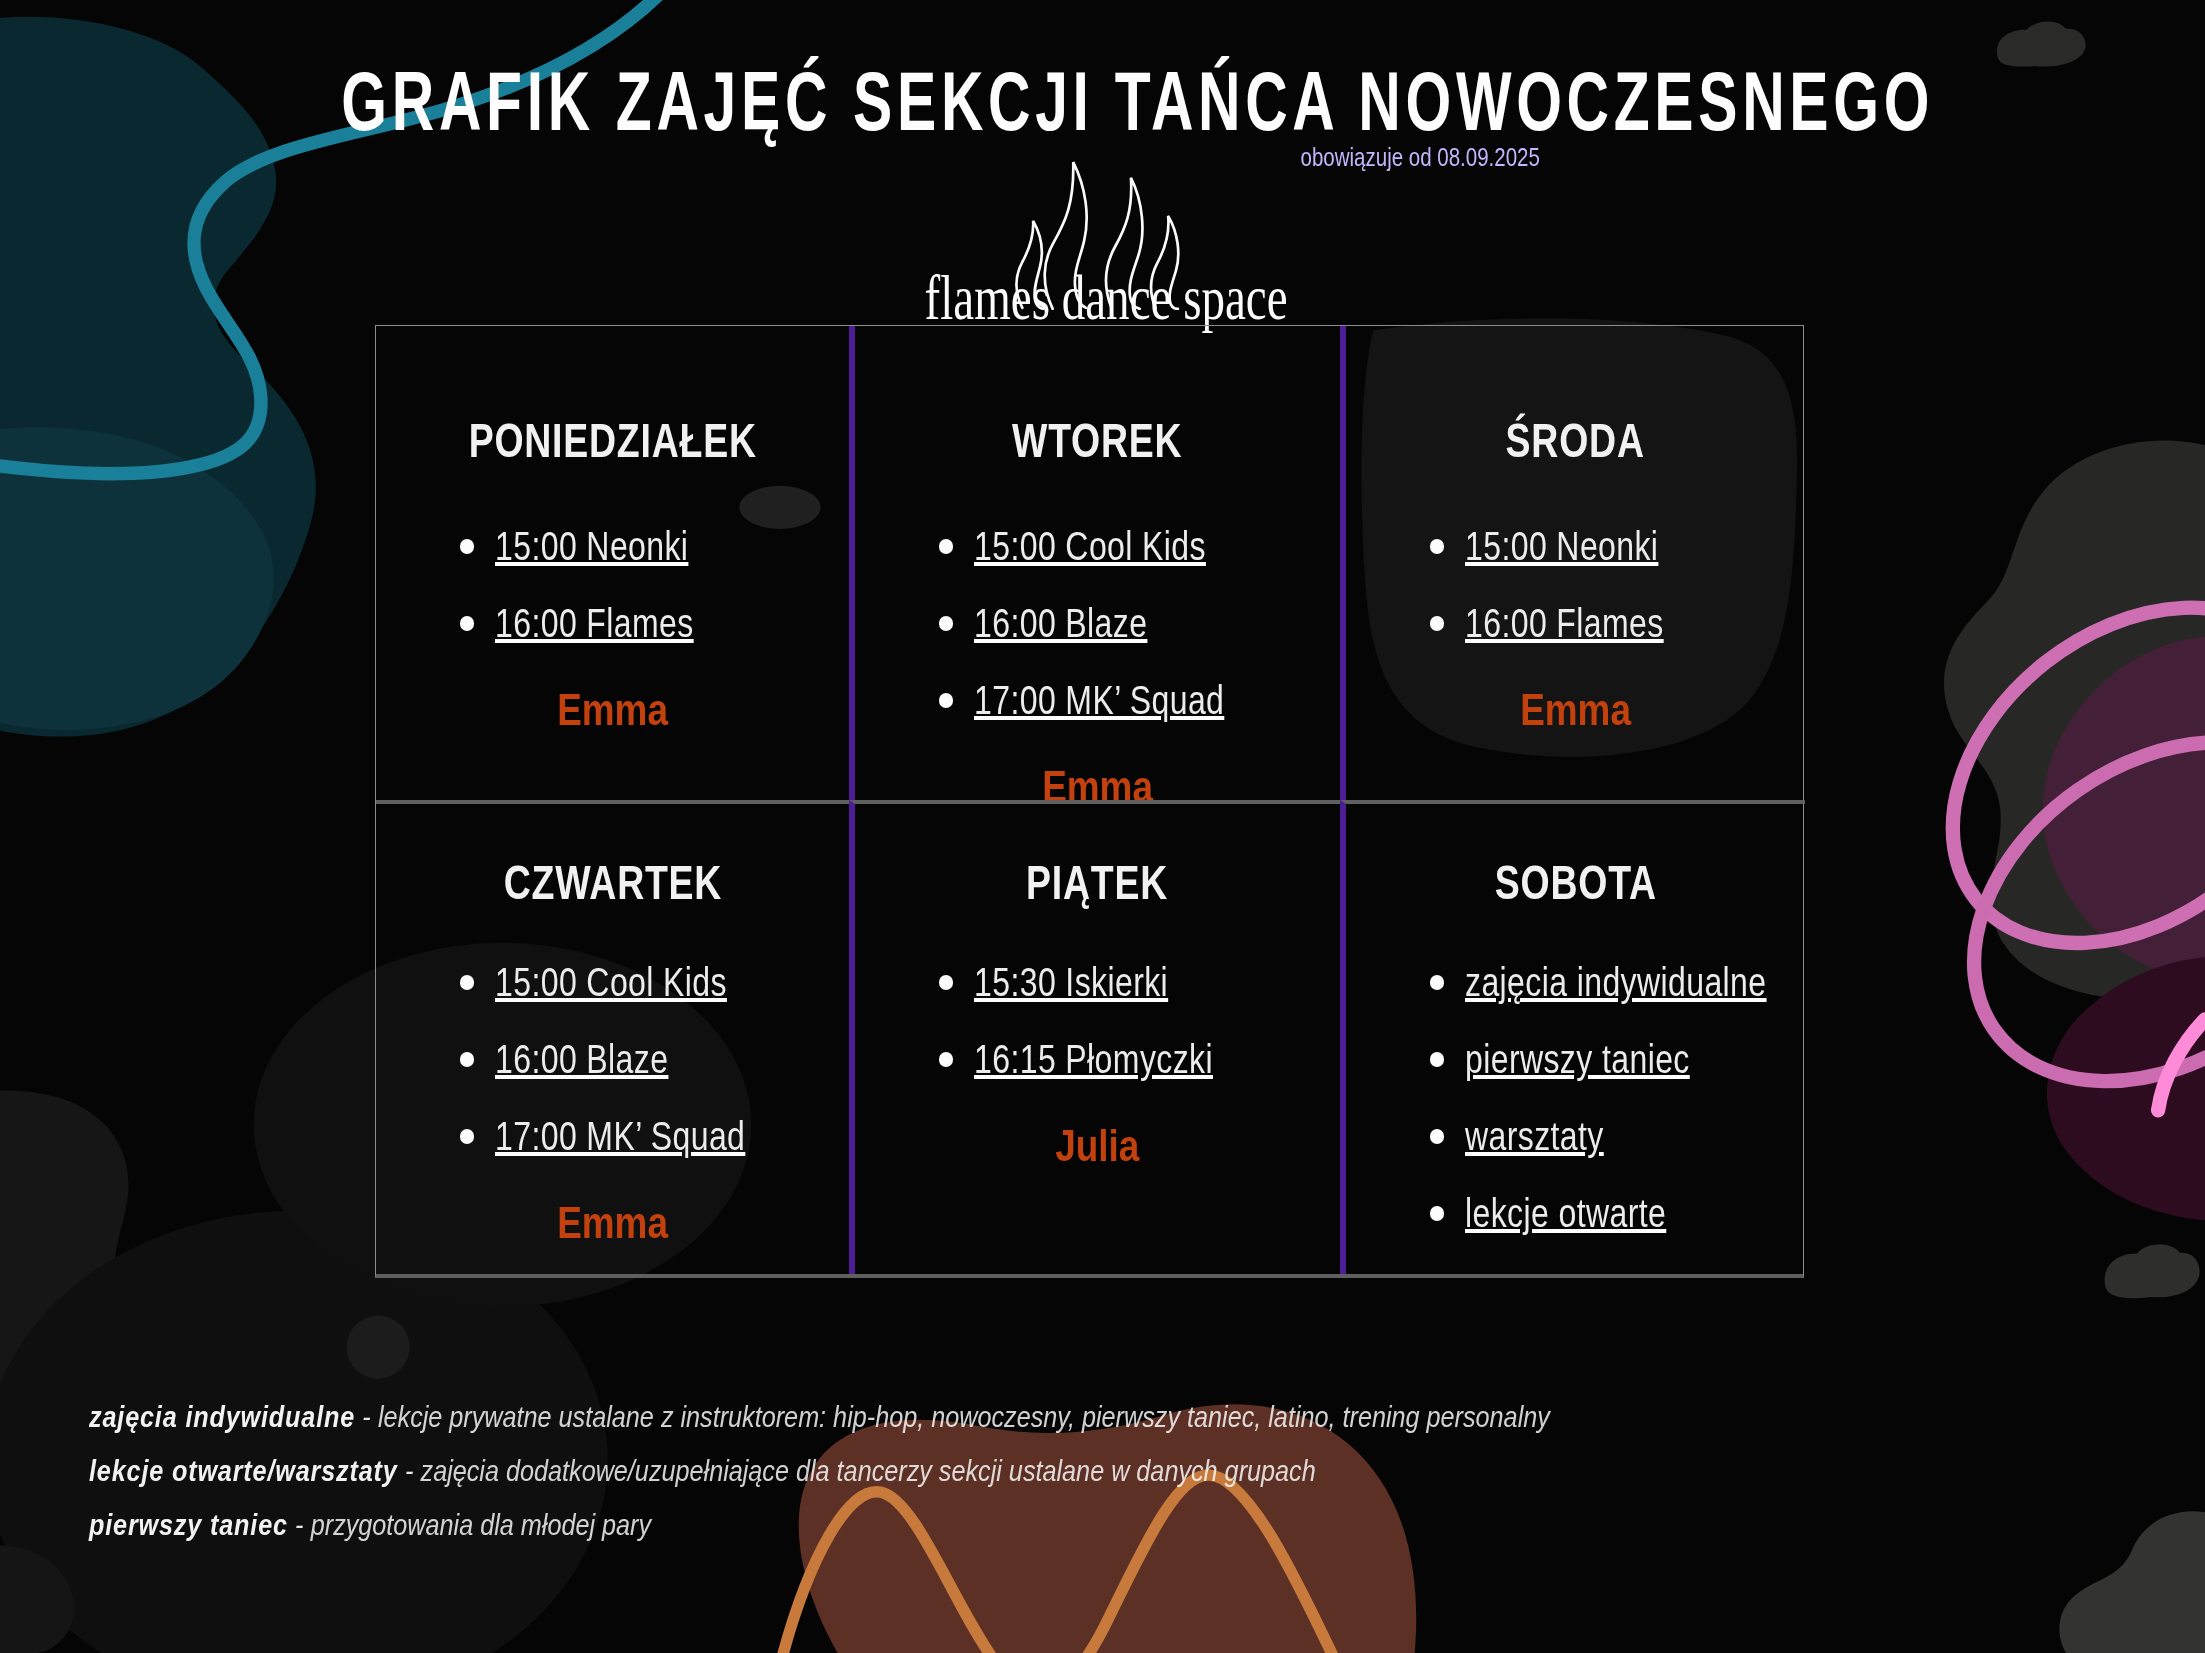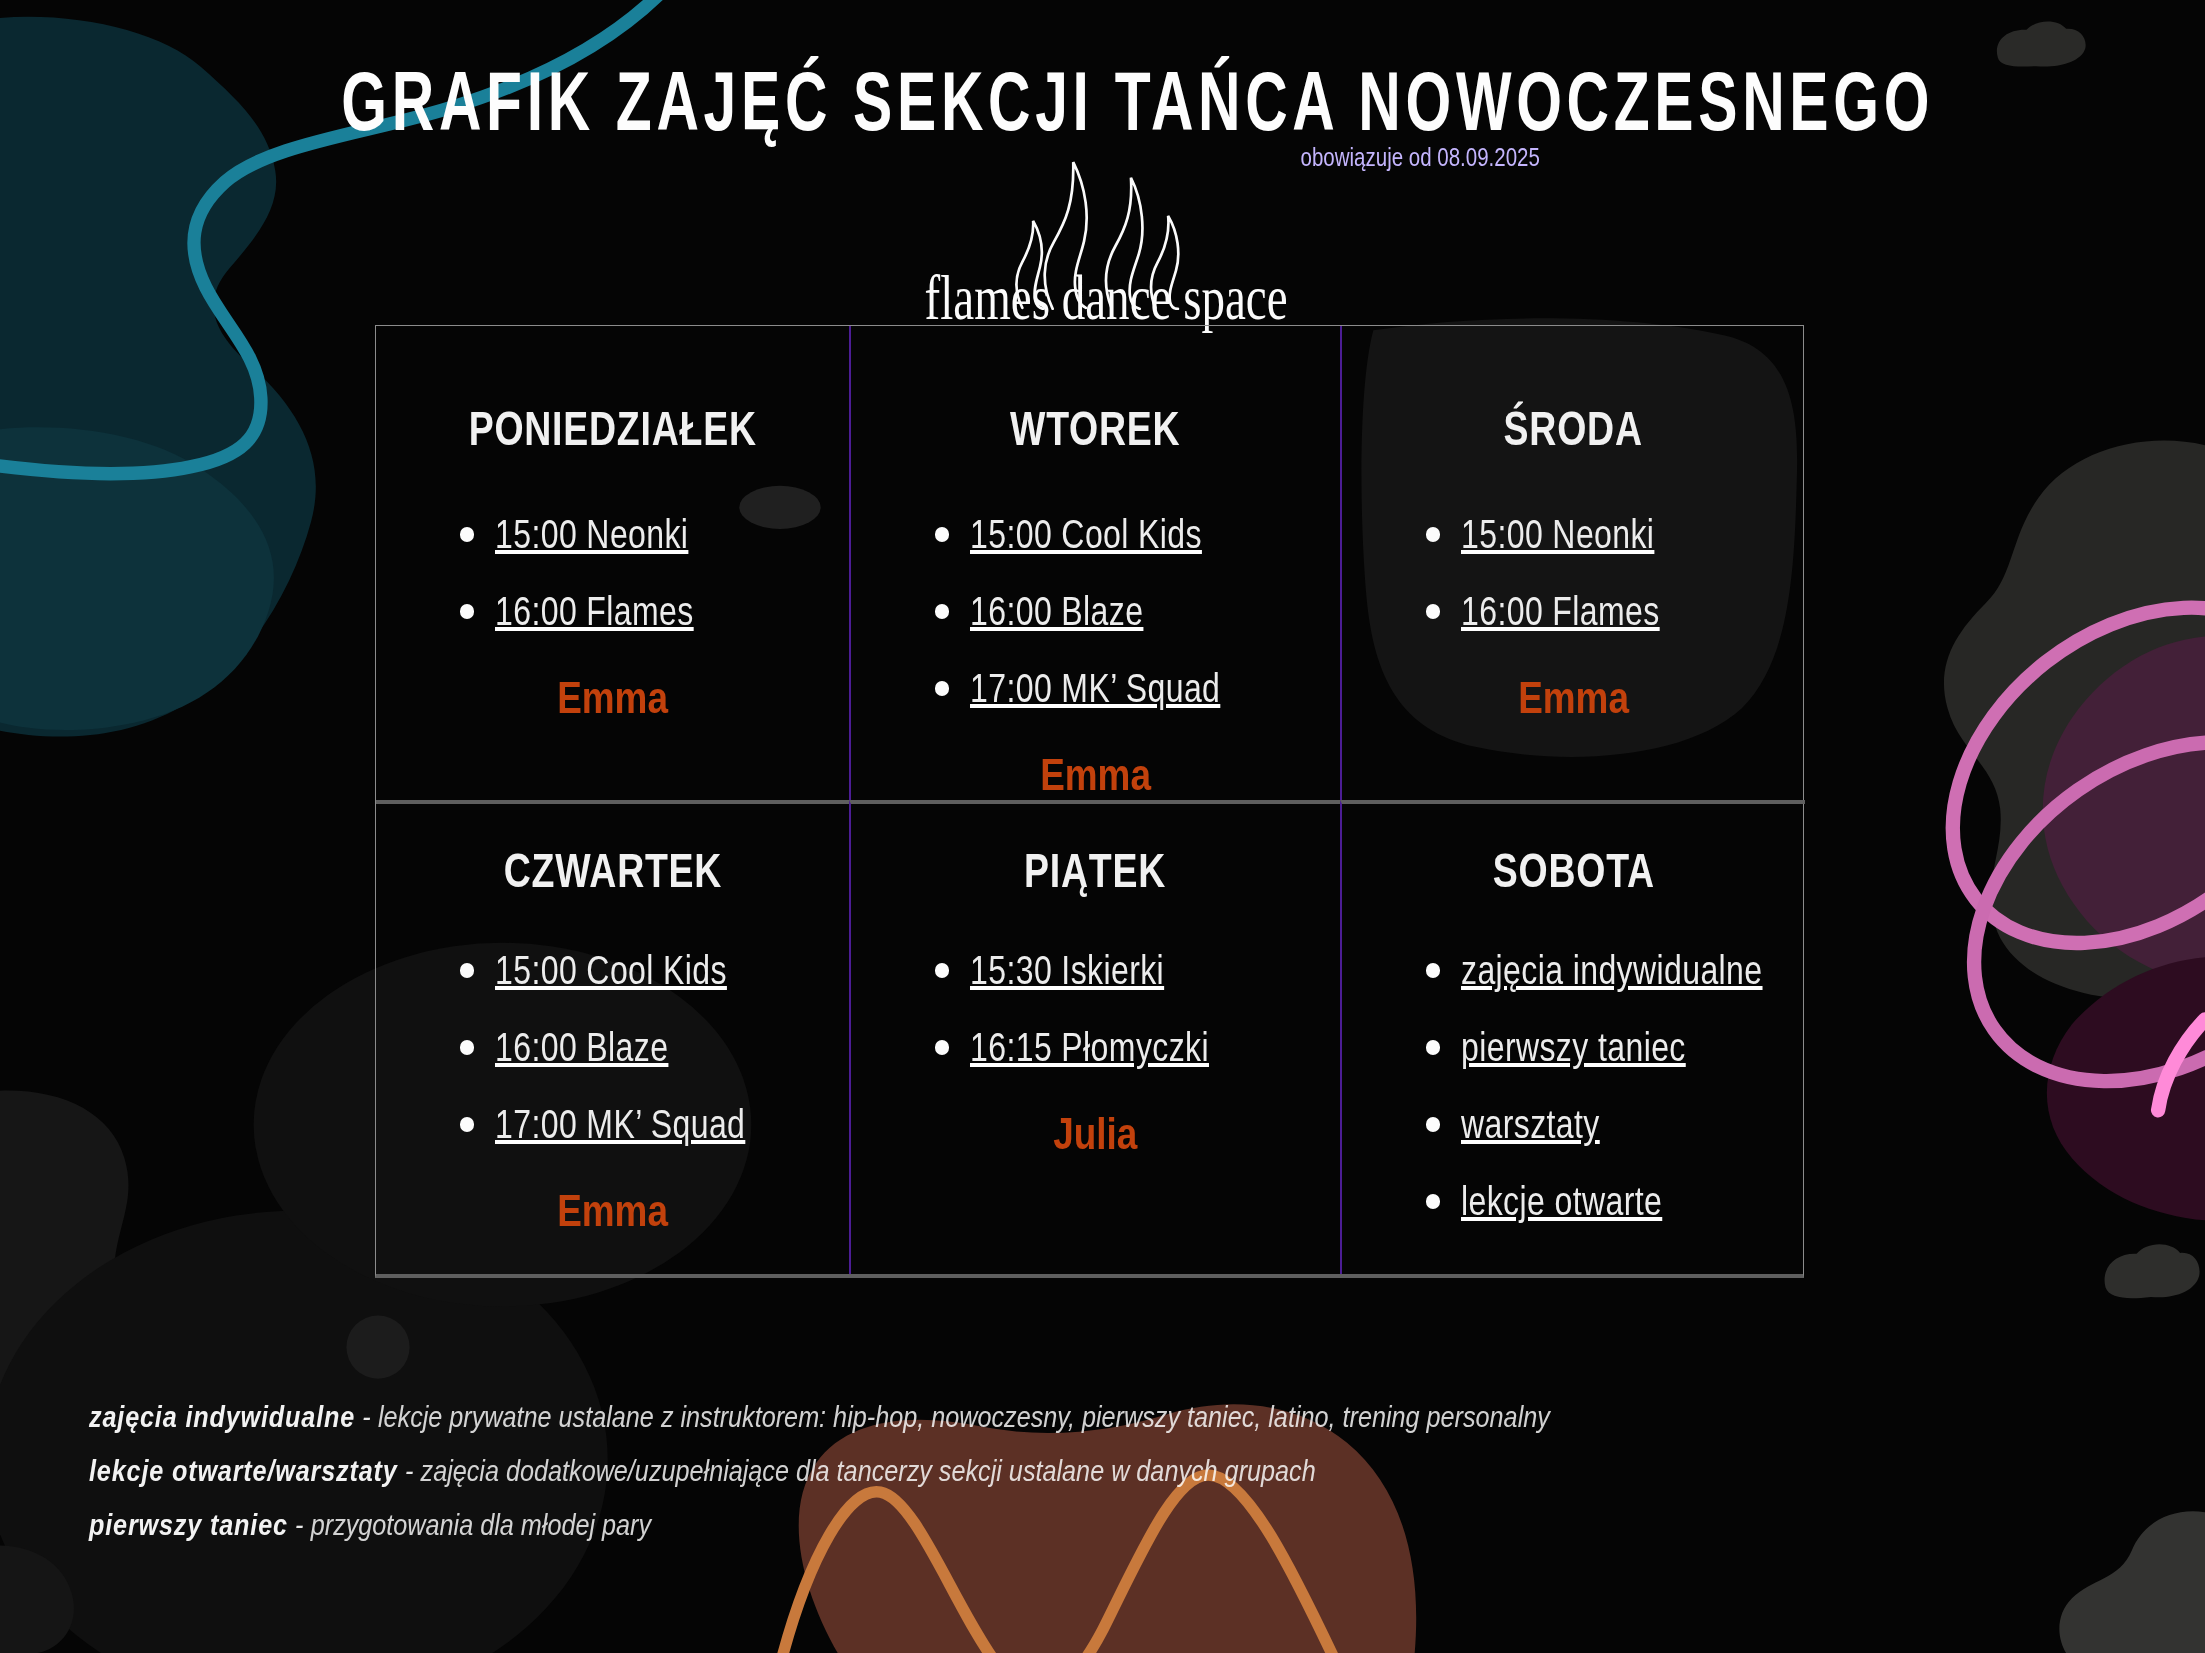--- a/index.html
+++ b/index.html
@@ -18,25 +18,25 @@
   .logo-flames{left:994px;top:158px;width:225px;height:152px;}
   .logo-text{left:0;top:266px;width:2189px;text-align:center;white-space:nowrap;padding-left:12px;}
   .logo-text .t{display:inline-block;font-family:"Liberation Serif",serif;font-size:56px;color:#fbfbfb;
                 transform:scale(.84,1.12);transform-origin:center;}
 
   
   .grid{left:375px;top:325px;width:1429px;height:953px;display:grid;box-sizing:border-box;
         grid-template-columns:473px 491px 465px;grid-template-rows:1fr 1fr;
         border:1.4px solid #8c8c8c;border-top-width:1.9px;border-bottom:4.3px solid #5f5f5f;}
   .cell{box-sizing:border-box;overflow:hidden;}
-  .cell.c2,.cell.c3{border-left:2px solid #4c1d95;}
+  .cell.c2,.cell.c3{border-left:6px solid #4c1d95;}
   .cell.r2{border-top:4.3px solid #5f5f5f;}
   .cell.r1{padding-top:72px;}
   .cell.r2{padding-top:36px;}
-  .day{margin:0;text-align:center;font-size:48px;line-height:62px;font-weight:800;color:#f1f1f1;white-space:nowrap;text-decoration:underline;}
+  .day{margin:12px;text-align:center;font-size:48px;line-height:62px;font-weight:800;color:#f1f1f1;white-space:nowrap;text-decoration:underline;}
   .day .t{display:inline-block;transform:scaleX(.78);transform-origin:center;letter-spacing:1px;}
   .classes{list-style:none;margin:0;padding:0 0 0 84px;text-decoration:underline;}
   .cell.r1 .classes{margin-top:36px;}
   .cell.r2 .classes{margin-top:30px;}
   .item{display:flex;align-items:center;height:77px;white-space:nowrap;}
   .bullet{width:14.4px;height:14.4px;border-radius:50%;background:#fcfcfc;flex:none;margin-right:21px;}
   .item .t{display:inline-block;font-size:40px;color:#ececec;transform:scaleX(.80);transform-origin:left center;letter-spacing:0.5px;}
   .instructor{margin-top:21.5px;text-align:center;font-size:45px;font-weight:700;color:#c2410c;white-space:nowrap;}
   .instructor .t{display:inline-block;transform:scaleX(.82);transform-origin:center;}
 

